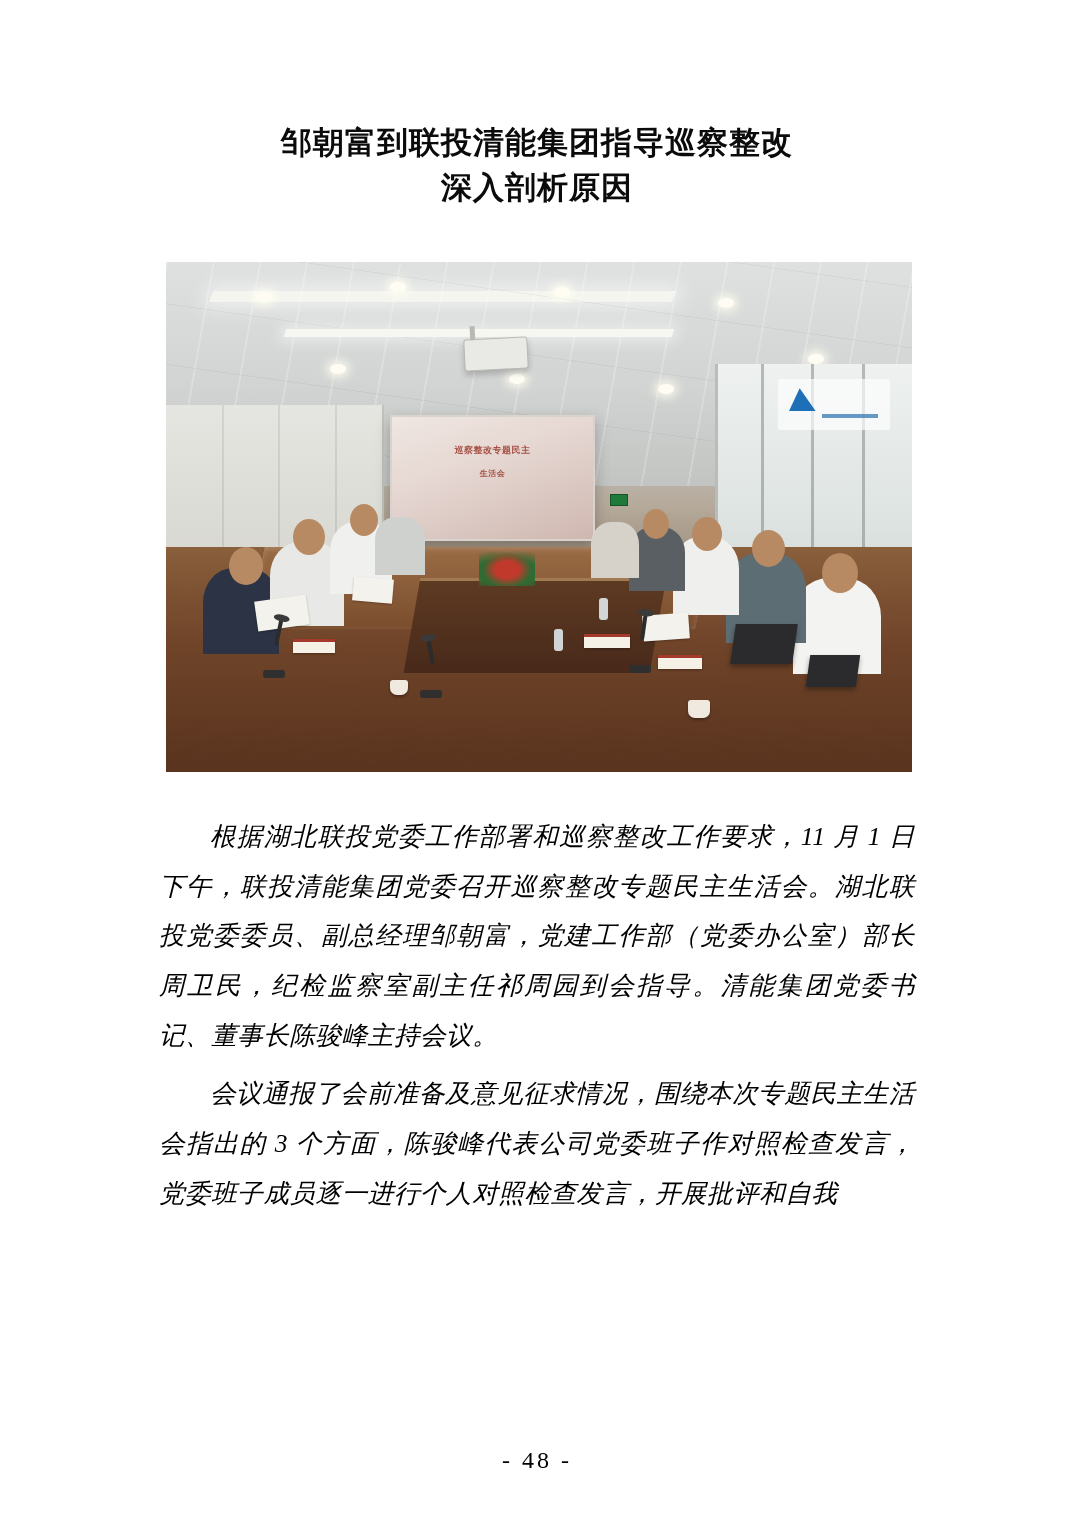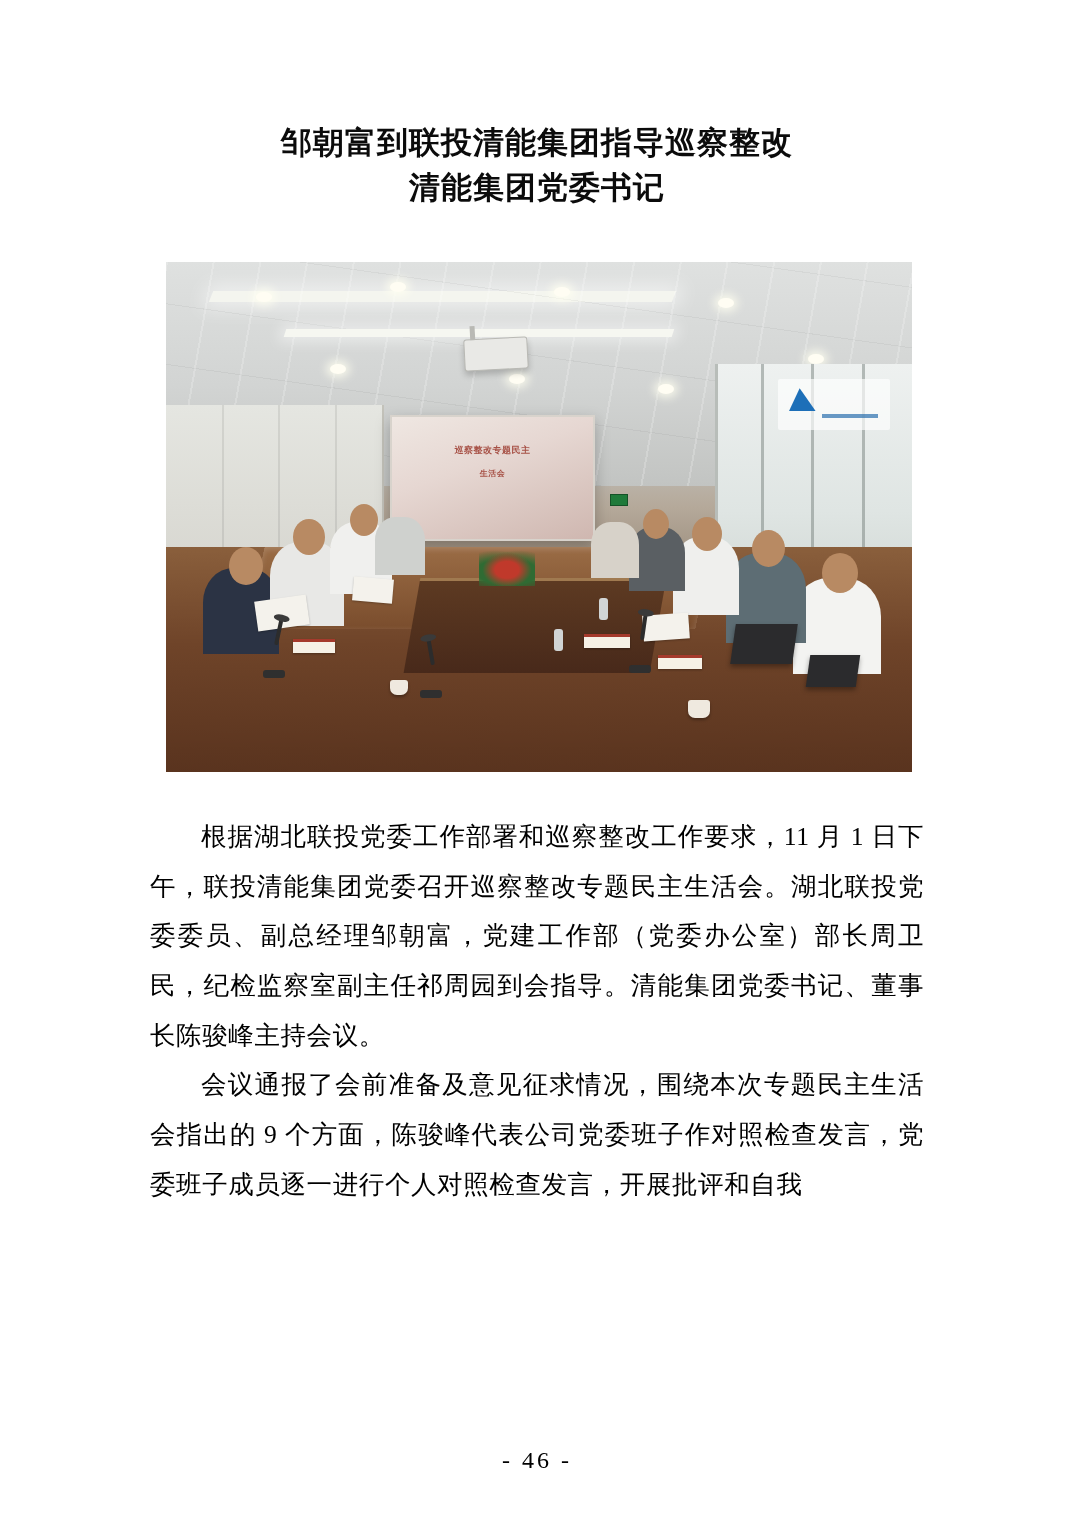--- a/index.html
+++ b/index.html
@@ -275,42 +275,43 @@
   .body-text {
     margin-top: 40px;
     font-size: 25.5px;
     line-height: 1.95;
     text-align: justify;
     text-justify: inter-ideograph;
     letter-spacing: 0.6px;
     color: #000;
   }
   .body-text p {
-    margin: 0;
+    margin: 9px;
     text-indent: 2em;
+    font-style: italic;
   }
   .page-number {
     position: absolute;
     left: 0;
     right: 0;
     bottom: 46px;
     text-align: center;
     font-size: 24px;
     letter-spacing: 3px;
     color: #000;
   }
 </style>
 </head>
 <body>
 
 <div class="page">
 
   <div class="doc-title">
     <span>邹朝富到联投清能集团指导巡察整改</span>
-    <span class="line2">清能集团党委书记</span>
+    <span class="line2">深入剖析原因</span>
   </div>
 
   <div class="figure">
     <div class="photo">
 
       <div class="ceiling">
         <div class="ceil-grid"></div>
       </div>
 
       <div class="downlight" style="left:12%; top:6%;"></div>
@@ -388,17 +389,17 @@
 
       <div class="cup" style="left:70%; top:86%;"></div>
       <div class="cup" style="left:30%; top:82%; width:18px; height:15px;"></div>
       <div class="bottle" style="left:52%; top:72%;"></div>
       <div class="bottle" style="left:58%; top:66%;"></div>
     </div>
   </div>
 
   <div class="body-text">
     <p>根据湖北联投党委工作部署和巡察整改工作要求，11 月 1 日下午，联投清能集团党委召开巡察整改专题民主生活会。湖北联投党委委员、副总经理邹朝富，党建工作部（党委办公室）部长周卫民，纪检监察室副主任祁周园到会指导。清能集团党委书记、董事长陈骏峰主持会议。</p>
-    <p>会议通报了会前准备及意见征求情况，围绕本次专题民主生活会指出的 9 个方面，陈骏峰代表公司党委班子作对照检查发言，党委班子成员逐一进行个人对照检查发言，开展批评和自我</p>
+    <p>会议通报了会前准备及意见征求情况，围绕本次专题民主生活会指出的 3 个方面，陈骏峰代表公司党委班子作对照检查发言，党委班子成员逐一进行个人对照检查发言，开展批评和自我</p>
   </div>
 
-  <div class="page-number">- 46 -</div>
+  <div class="page-number">- 48 -</div>
 </div>
 
 </body></html>

